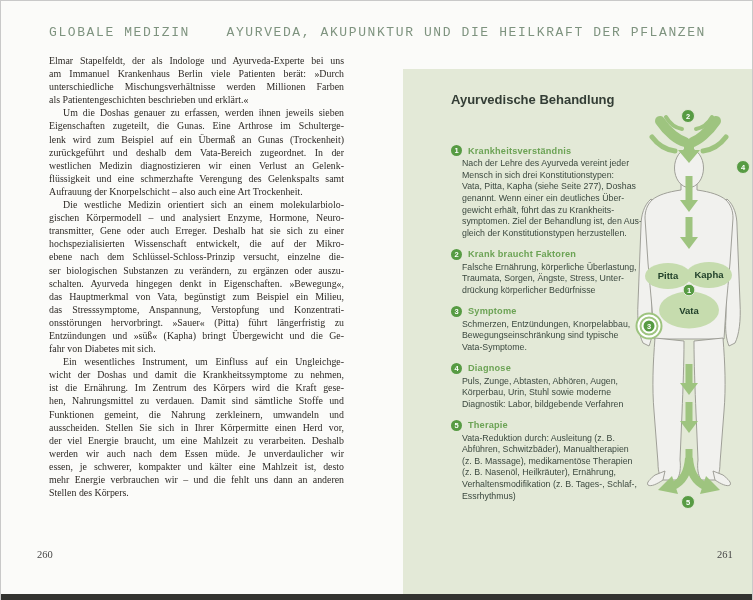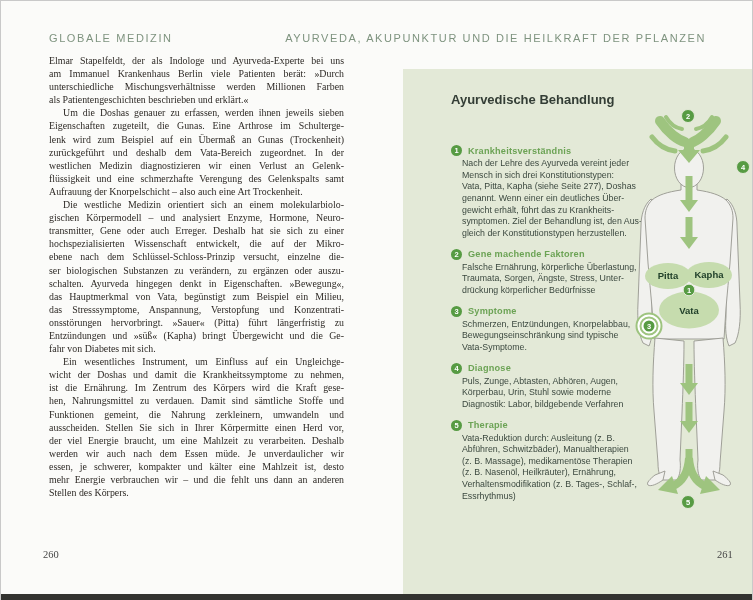--- a/index.html
+++ b/index.html
@@ -7,40 +7,40 @@
     position:relative;width:753px;height:600px;box-sizing:border-box;
     background:#fbfbf9;overflow:hidden;
     border:1px solid #c9c9c9;border-bottom:none;
     font-family:"Liberation Sans",sans-serif;
   }
   .bottom-bar{position:absolute;left:0;right:0;bottom:0;height:6px;background:#333330;}
   .page{position:absolute;top:0;height:594px;}
   .page-left{left:0;width:376px;}
   .page-right{left:376px;width:377px;}
   .runhead{
-    position:absolute;top:31px;
-    font-family:Liberation Sans, sans-serif;font-size:11px;
+    position:absolute;top:24px;
+    font-family:Liberation Mono, monospace;font-size:13px;
     letter-spacing:1.6px;color:#7e937f;white-space:nowrap;
   }
   .runhead.rh-left{left:48px;}
   .runhead.rh-right{right:48px;}
   .serifcol{
     position:absolute;left:48px;top:53px;width:295px;
     font-family:"Liberation Serif",serif;font-size:9.9px;line-height:13.1px;
     color:#2e2a26;
   }
   .para{margin:0;}
   .pline{text-align:justify;text-align-last:justify;height:13.1px;overflow:hidden;}
   .pline.last{text-align-last:left;}
   .para.indent .pline.first{padding-left:14px;}
   .pagenum{
     position:absolute;top:548px;
     font-family:"Liberation Serif",serif;font-size:10.5px;color:#474747;
   }
-  .pn-left{left:42px;text-align:center;}
+  .pn-left{left:36px;text-align:center;}
   .pn-right{left:340px;} 
   .infobox{
     position:absolute;left:1px;top:68px;width:369px;height:555px;
     background:#e3e9d7;
     margin-left:25px;
   }
   .box-title{
     position:absolute;left:48px;top:23px;
     font-size:13px;font-weight:bold;color:#333d35;line-height:16.5px;
   }
@@ -129,21 +129,21 @@
             <div class="bline">Mensch in sich drei Konstitutionstypen:</div>
             <div class="bline">Vata, Pitta, Kapha (siehe Seite 277), Doshas</div>
             <div class="bline">genannt. Wenn einer ein deutliches Über-</div>
             <div class="bline">gewicht erhält, führt das zu Krankheits-</div>
             <div class="bline">symptomen. Ziel der Behandlung ist, den Aus-</div>
             <div class="bline">gleich der Konstitutionstypen herzustellen.</div>
           </div>
           <div class="section">
             <div class="sec-head">
               <span class="badge">2</span>
-              <span class="sec-title">Gene machende Faktoren</span>
+              <span class="sec-title">Krank braucht Faktoren</span>
             </div>
             <div class="bline">Falsche Ernährung, körperliche Überlastung,</div>
             <div class="bline">Traumata, Sorgen, Ängste, Stress, Unter-</div>
             <div class="bline">drückung körperlicher Bedürfnisse</div>
           </div>
           <div class="section">
             <div class="sec-head">
               <span class="badge">3</span>
               <span class="sec-title">Symptome</span>
             </div>

